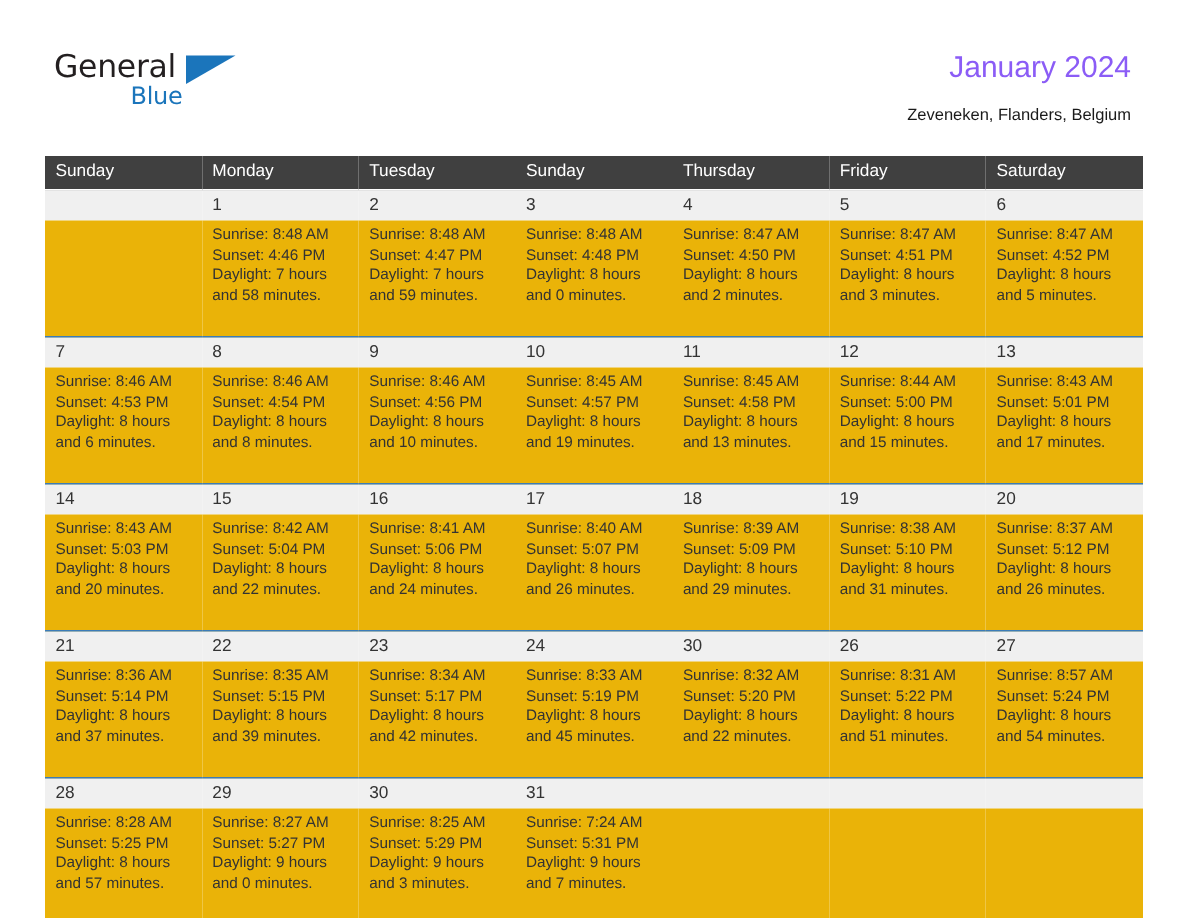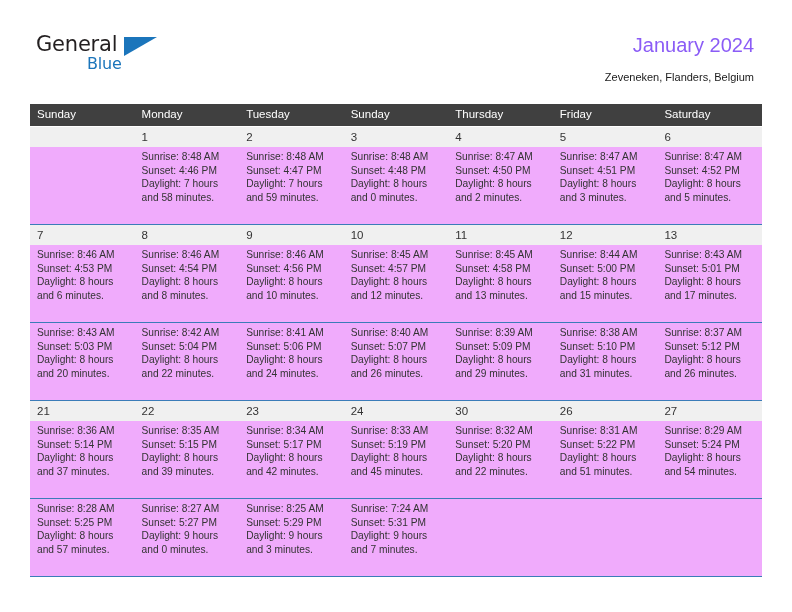--- a/index.html
+++ b/index.html
@@ -120,21 +120,21 @@
     font-size: 11.5px;
     color: #333333;
     padding: 4px 0 3px 7px;
     height: 13px;
     line-height: 13px;
     vertical-align: top;
     border-top: 1px solid #ffffff;
   }
 
   .detail-row td {
-    background: #f0abfc;
+    background: #eab308;
     font-size: 10.2px;
     color: #333333;
     padding: 3px 6px 6px 7px;
     line-height: 13.6px;
     vertical-align: top;
     height: 68px;
     border-bottom: 1px solid #3b7cb8;
   }
   .detail-row.last td { border-bottom: 1px solid #3b7cb8; }
 
@@ -262,21 +262,21 @@
         <td>
           <span class="detail-line">Sunrise: 8:46 AM</span>
           <span class="detail-line">Sunset: 4:56 PM</span>
           <span class="detail-line">Daylight: 8 hours</span>
           <span class="detail-line">and 10 minutes.</span>
         </td>
         <td>
           <span class="detail-line">Sunrise: 8:45 AM</span>
           <span class="detail-line">Sunset: 4:57 PM</span>
           <span class="detail-line">Daylight: 8 hours</span>
-          <span class="detail-line">and 12 minutes.</span>
+          <span class="detail-line">and 19 minutes.</span>
         </td>
         <td>
           <span class="detail-line">Sunrise: 8:45 AM</span>
           <span class="detail-line">Sunset: 4:58 PM</span>
           <span class="detail-line">Daylight: 8 hours</span>
           <span class="detail-line">and 13 minutes.</span>
         </td>
         <td>
           <span class="detail-line">Sunrise: 8:44 AM</span>
           <span class="detail-line">Sunset: 5:00 PM</span>
@@ -284,20 +284,29 @@
           <span class="detail-line">and 15 minutes.</span>
         </td>
         <td>
           <span class="detail-line">Sunrise: 8:43 AM</span>
           <span class="detail-line">Sunset: 5:01 PM</span>
           <span class="detail-line">Daylight: 8 hours</span>
           <span class="detail-line">and 17 minutes.</span>
         </td>
       </tr>
 
+      <tr class="daynum-row">
+        <td>14</td>
+        <td>15</td>
+        <td>16</td>
+        <td>17</td>
+        <td>18</td>
+        <td>19</td>
+        <td>20</td>
+      </tr>
       <tr class="detail-row">
         <td>
           <span class="detail-line">Sunrise: 8:43 AM</span>
           <span class="detail-line">Sunset: 5:03 PM</span>
           <span class="detail-line">Daylight: 8 hours</span>
           <span class="detail-line">and 20 minutes.</span>
         </td>
         <td>
           <span class="detail-line">Sunrise: 8:42 AM</span>
           <span class="detail-line">Sunset: 5:04 PM</span>
@@ -376,27 +385,36 @@
           <span class="detail-line">Daylight: 8 hours</span>
           <span class="detail-line">and 22 minutes.</span>
         </td>
         <td>
           <span class="detail-line">Sunrise: 8:31 AM</span>
           <span class="detail-line">Sunset: 5:22 PM</span>
           <span class="detail-line">Daylight: 8 hours</span>
           <span class="detail-line">and 51 minutes.</span>
         </td>
         <td>
-          <span class="detail-line">Sunrise: 8:29 AM</span>
+          <span class="detail-line">Sunrise: 8:57 AM</span>
           <span class="detail-line">Sunset: 5:24 PM</span>
           <span class="detail-line">Daylight: 8 hours</span>
           <span class="detail-line">and 54 minutes.</span>
         </td>
       </tr>
 
+      <tr class="daynum-row">
+        <td>28</td>
+        <td>29</td>
+        <td>30</td>
+        <td>31</td>
+        <td></td>
+        <td></td>
+        <td></td>
+      </tr>
       <tr class="detail-row last">
         <td>
           <span class="detail-line">Sunrise: 8:28 AM</span>
           <span class="detail-line">Sunset: 5:25 PM</span>
           <span class="detail-line">Daylight: 8 hours</span>
           <span class="detail-line">and 57 minutes.</span>
         </td>
         <td>
           <span class="detail-line">Sunrise: 8:27 AM</span>
           <span class="detail-line">Sunset: 5:27 PM</span>

